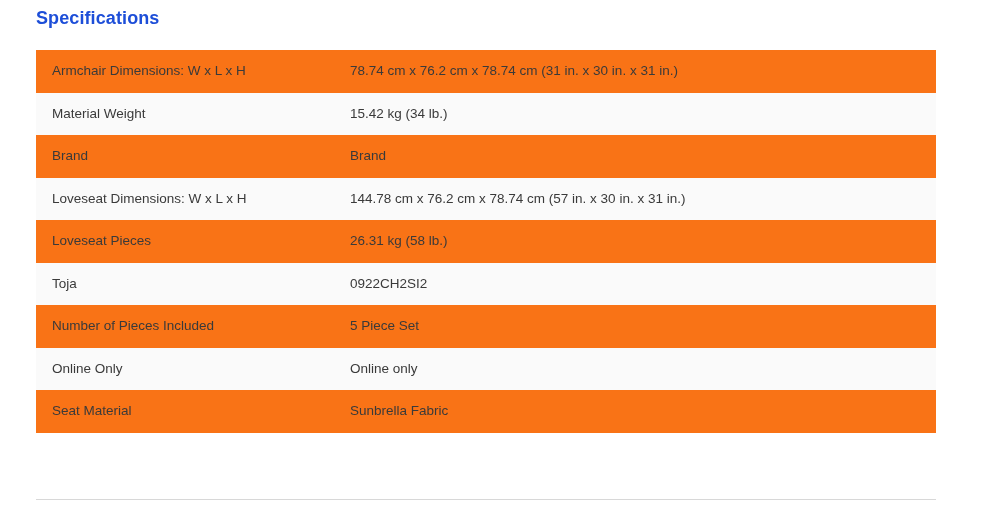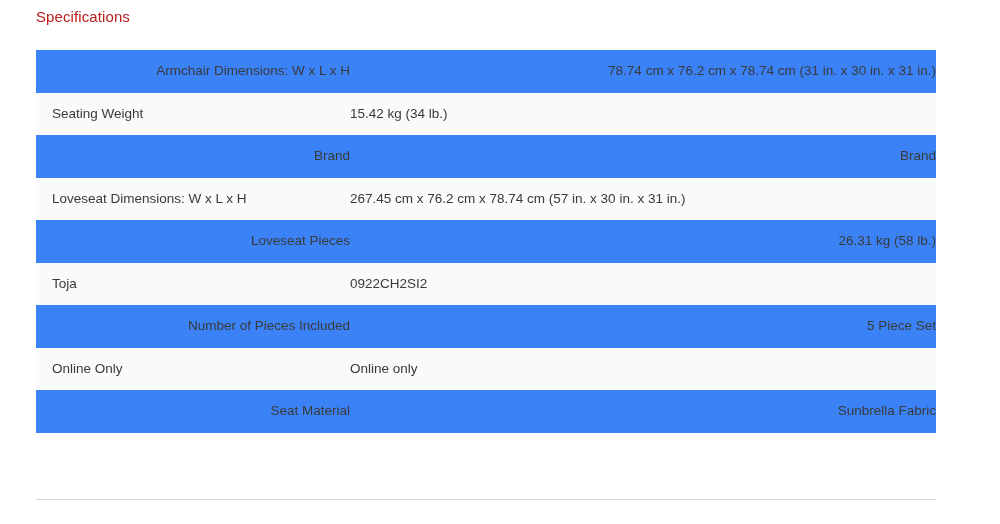--- a/index.html
+++ b/index.html
@@ -17,39 +17,38 @@
   .page {
     position: relative;
     width: 1000px;
     height: 524px;
     box-sizing: border-box;
   }
   .section-title {
     position: absolute;
     left: 36px;
     top: 8px;
-    font-size: 15px;
-    font-weight: normal;
-    color: #b91c1c;
+    font-size: 18px;
+    font-weight: bold;
+    color: #1d4ed8;
     letter-spacing: 0.1px;
   }
   .spec-table {
     position: absolute;
     left: 36px;
     top: 50px;
     width: 900px;
     border-collapse: collapse;
     table-layout: fixed;
   }
   .spec-table tr {
     height: 42.5px;
   }
   .spec-table tr.odd {
-    background: #3b82f6;
-    text-align: right;
+    background: #f97316;
   }
   .spec-table tr.even {
     background: #fafafa;
   }
   .spec-table td {
     font-size: 13.5px;
     color: #3a3a3a;
     padding: 0 0 0 16px;
     vertical-align: middle;
     line-height: 18px;
@@ -77,30 +76,30 @@
 
   <div class="section-title">Specifications</div>
 
   <table class="spec-table">
     <tbody>
       <tr class="odd">
         <td class="label">Armchair Dimensions: W x L x H</td>
         <td class="value">78.74 cm x 76.2 cm x 78.74 cm (31 in. x 30 in. x 31 in.)</td>
       </tr>
       <tr class="even">
-        <td class="label">Seating Weight</td>
+        <td class="label">Material Weight</td>
         <td class="value">15.42 kg (34 lb.)</td>
       </tr>
       <tr class="odd">
         <td class="label">Brand</td>
         <td class="value">Brand</td>
       </tr>
       <tr class="even">
         <td class="label">Loveseat Dimensions: W x L x H</td>
-        <td class="value">267.45 cm x 76.2 cm x 78.74 cm (57 in. x 30 in. x 31 in.)</td>
+        <td class="value">144.78 cm x 76.2 cm x 78.74 cm (57 in. x 30 in. x 31 in.)</td>
       </tr>
       <tr class="odd">
         <td class="label">Loveseat Pieces</td>
         <td class="value">26.31 kg (58 lb.)</td>
       </tr>
       <tr class="even">
         <td class="label">Toja</td>
         <td class="value">0922CH2SI2</td>
       </tr>
       <tr class="odd">

